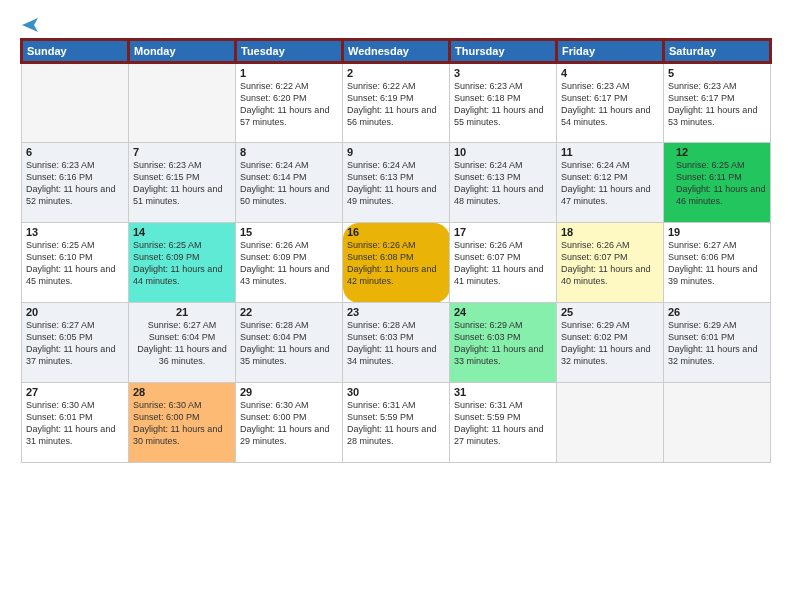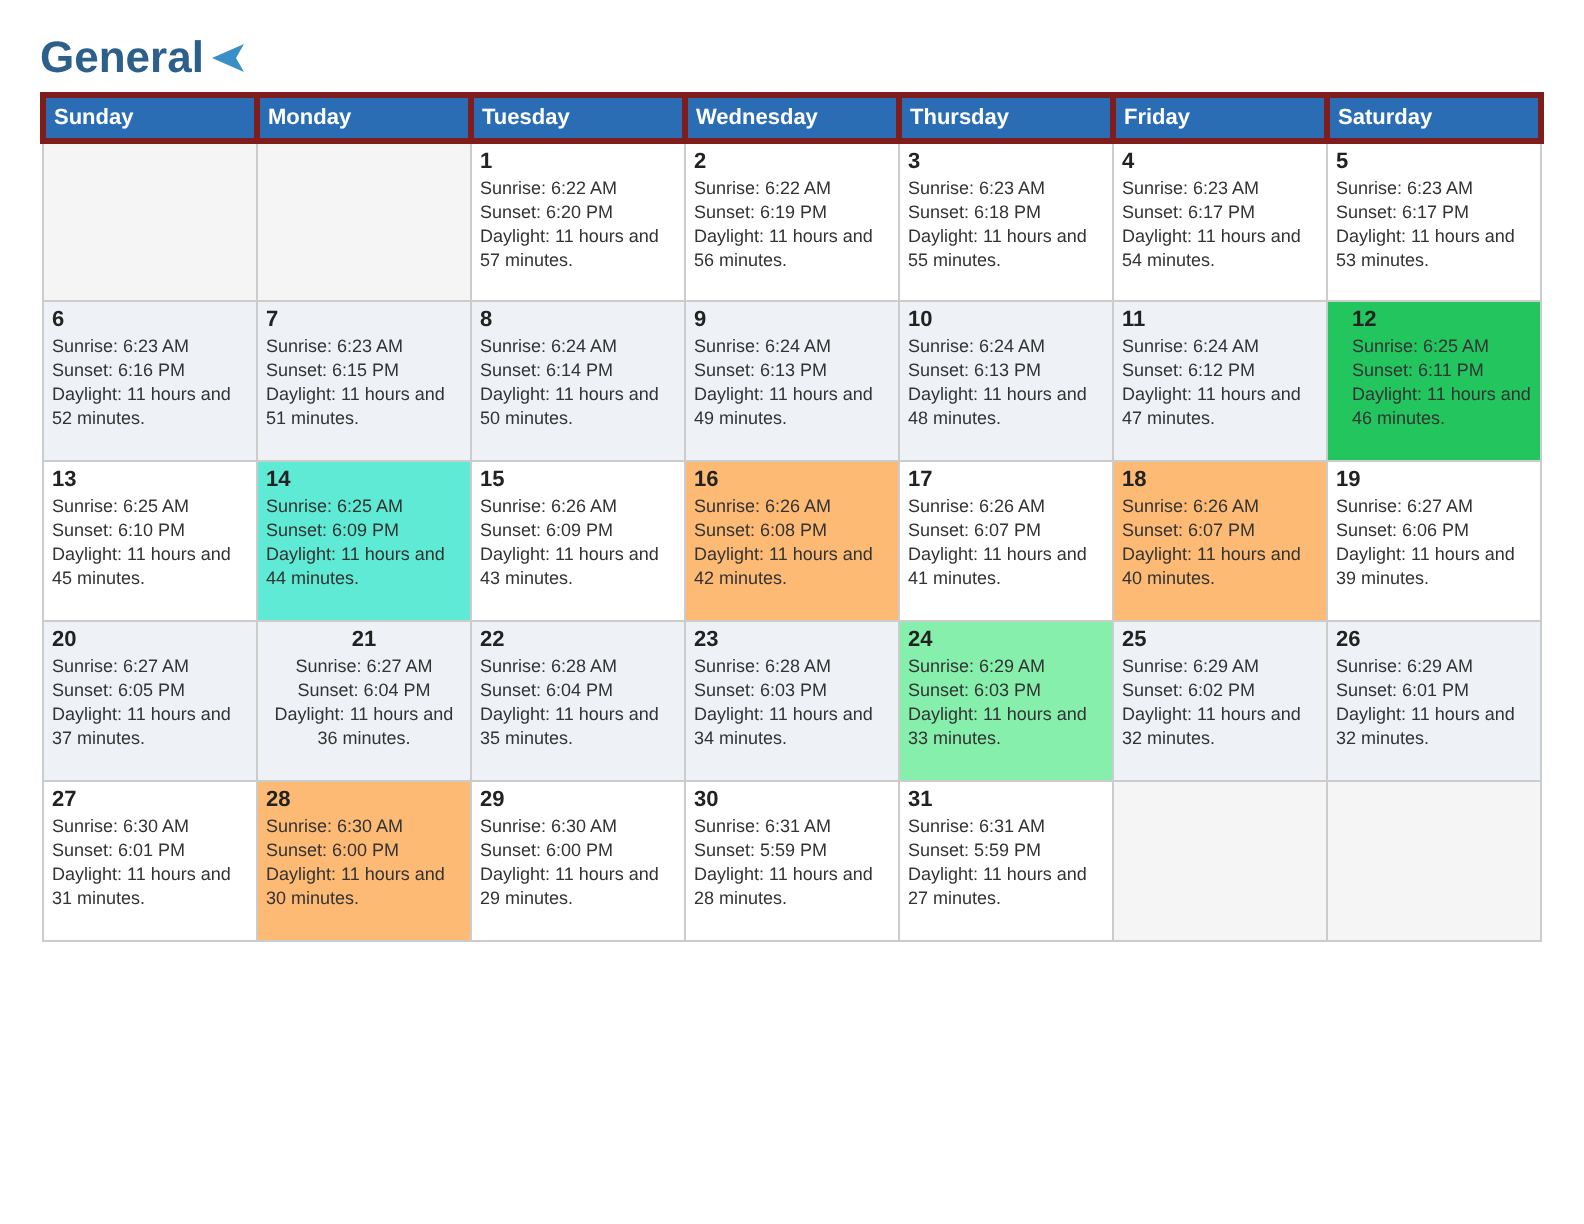--- a/index.html
+++ b/index.html
@@ -85,21 +85,20 @@
     tr:nth-child(even) td { background: #f0f4f8; }
     .calendar thead tr th { background: #2a6db5; }
   </style>
 </head>
 <body>
 
 <div class="page">
   <div class="header">
     <div class="logo">
       <div class="logo-row">
-        <span style="font-size:22px;font-weight:bold;color:#2c5f8a;">General</span>
         <svg width="20" height="18" viewBox="0 0 20 18">
           <polygon points="2,9 18,2 14,9 18,16" fill="#3a8fc8"></polygon>
         </svg>
       </div>
       <span style="font-size:22px;font-weight:bold;color:#3a8fc8;margin-top:-4px;"></span>
     </div>
     <div class="title-block">
       <div class="month-title"></div>
       <div class="location-title"></div>
     </div>
@@ -208,33 +207,33 @@
             <div class="cell-text" style="white-space: pre-line;">Sunrise: 6:25 AM
 Sunset: 6:09 PM
 Daylight: 11 hours and 44 minutes.</div>
           </td>
           <td style="background: rgb(255, 255, 255);">
             <span class="day-num">15</span>
             <div class="cell-text" style="white-space: pre-line;">Sunrise: 6:26 AM
 Sunset: 6:09 PM
 Daylight: 11 hours and 43 minutes.</div>
           </td>
-          <td style="background: #fdba74;">
+          <td style="background: #eab308; border-radius: 16px;">
             <span class="day-num">16</span>
             <div class="cell-text" style="white-space: pre-line;">Sunrise: 6:26 AM
 Sunset: 6:08 PM
 Daylight: 11 hours and 42 minutes.</div>
           </td>
           <td style="background: rgb(255, 255, 255);">
             <span class="day-num">17</span>
             <div class="cell-text" style="white-space: pre-line;">Sunrise: 6:26 AM
 Sunset: 6:07 PM
 Daylight: 11 hours and 41 minutes.</div>
           </td>
-          <td style="background: #fdba74;">
+          <td style="background: #fef9c3;">
             <span class="day-num">18</span>
             <div class="cell-text" style="white-space: pre-line;">Sunrise: 6:26 AM
 Sunset: 6:07 PM
 Daylight: 11 hours and 40 minutes.</div>
           </td>
           <td style="background: rgb(255, 255, 255);">
             <span class="day-num">19</span>
             <div class="cell-text" style="white-space: pre-line;">Sunrise: 6:27 AM
 Sunset: 6:06 PM
 Daylight: 11 hours and 39 minutes.</div>

